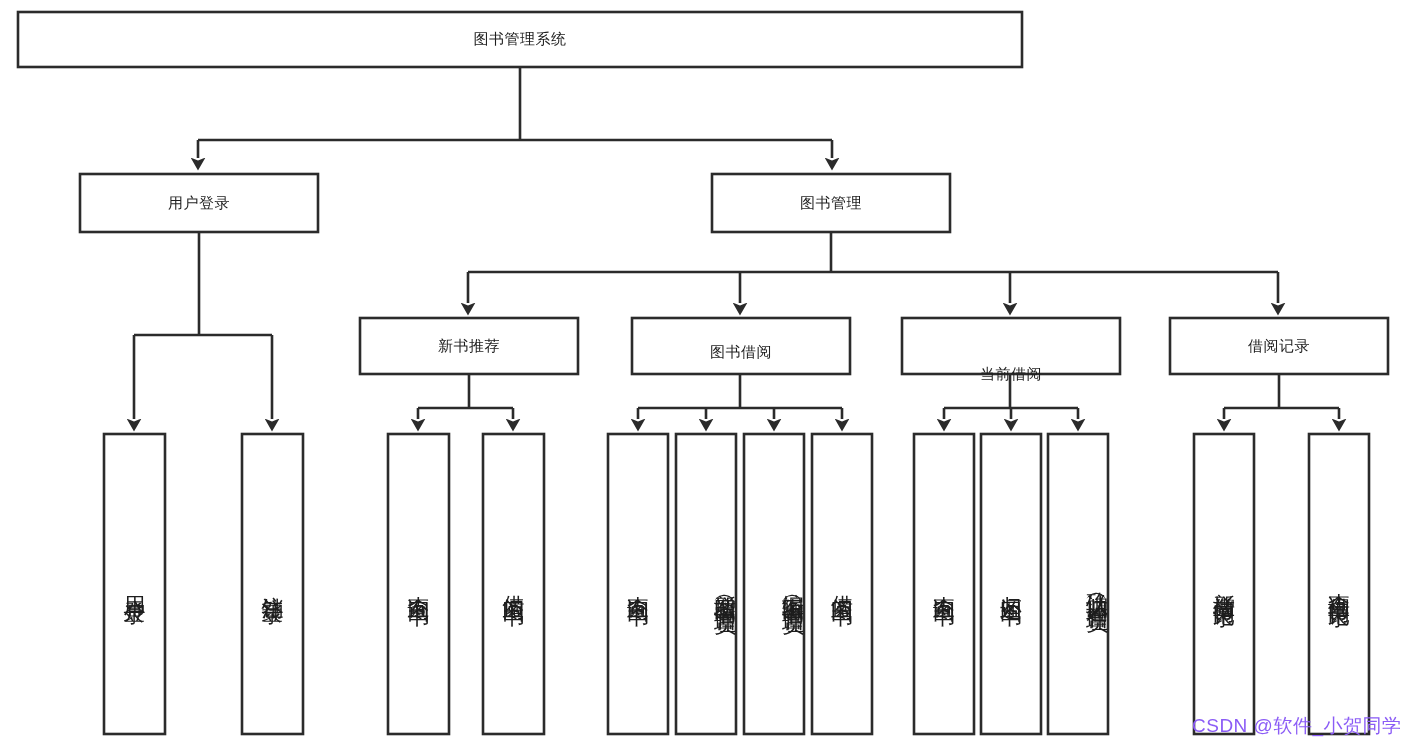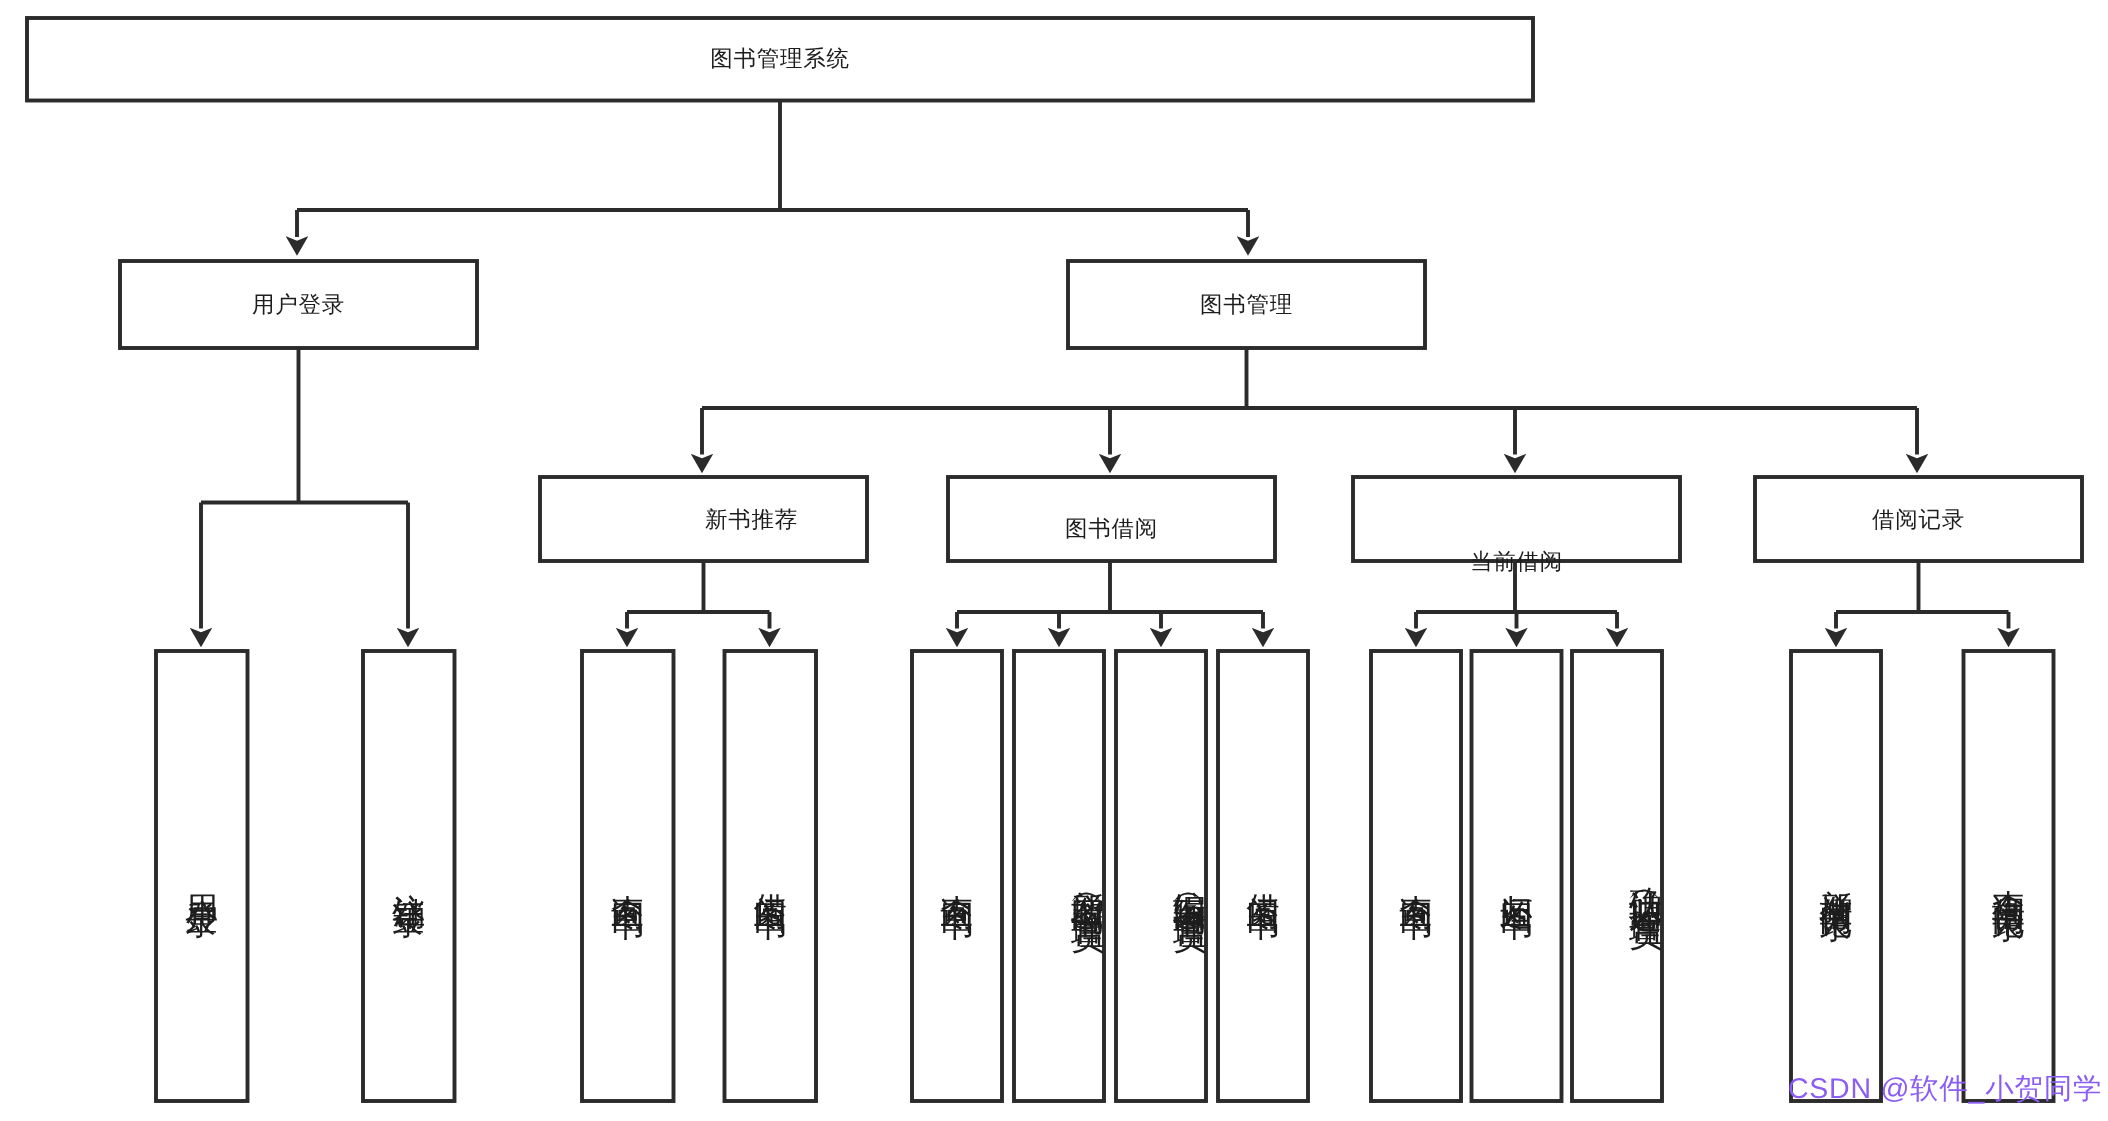--- a/index.html
+++ b/index.html
@@ -153,21 +153,21 @@
 
     <rect class="node-rect" x="1194" y="434" width="60" height="300"></rect>
     <rect class="node-rect" x="1309" y="434" width="60" height="300"></rect>
   </svg>
 
   <div class="node-label horiz" style="left:18px; top:12px; width:1004px; height:55px;">图书管理系统</div>
 
   <div class="node-label horiz" style="left:80px; top:174px; width:238px; height:58px;">用户登录</div>
   <div class="node-label horiz" style="left:712px; top:174px; width:238px; height:58px;">图书管理</div>
 
-  <div class="node-label horiz" style="left:360px; top:318px; width:218px; height:56px;margin-left:32px;">新书推荐</div>
+  <div class="node-label horiz" style="left:360px; top:318px; width:218px; height:56px;">新书推荐</div>
   <div class="node-label horiz" style="left:632px; top:318px; width:218px; height:68px;font-family:Liberation Serif, serif;">图书借阅</div>
   <div class="node-label horiz" style="left:902px; top:318px; width:218px; height:56px;margin-top:28px;">当前借阅</div>
   <div class="node-label horiz" style="left:1170px; top:318px; width:218px; height:56px;">借阅记录</div>
 
   <div class="node-label vert" style="left:104px; top:434px; width:61px; height:300px;">用户登录</div>
   <div class="node-label vert" style="left:242px; top:434px; width:61px; height:300px;">注销登录</div>
 
   <div class="node-label vert" style="left:388px; top:434px; width:61px; height:300px;">查询图书</div>
   <div class="node-label vert" style="left:483px; top:434px; width:61px; height:300px;">借阅图书</div>
 

